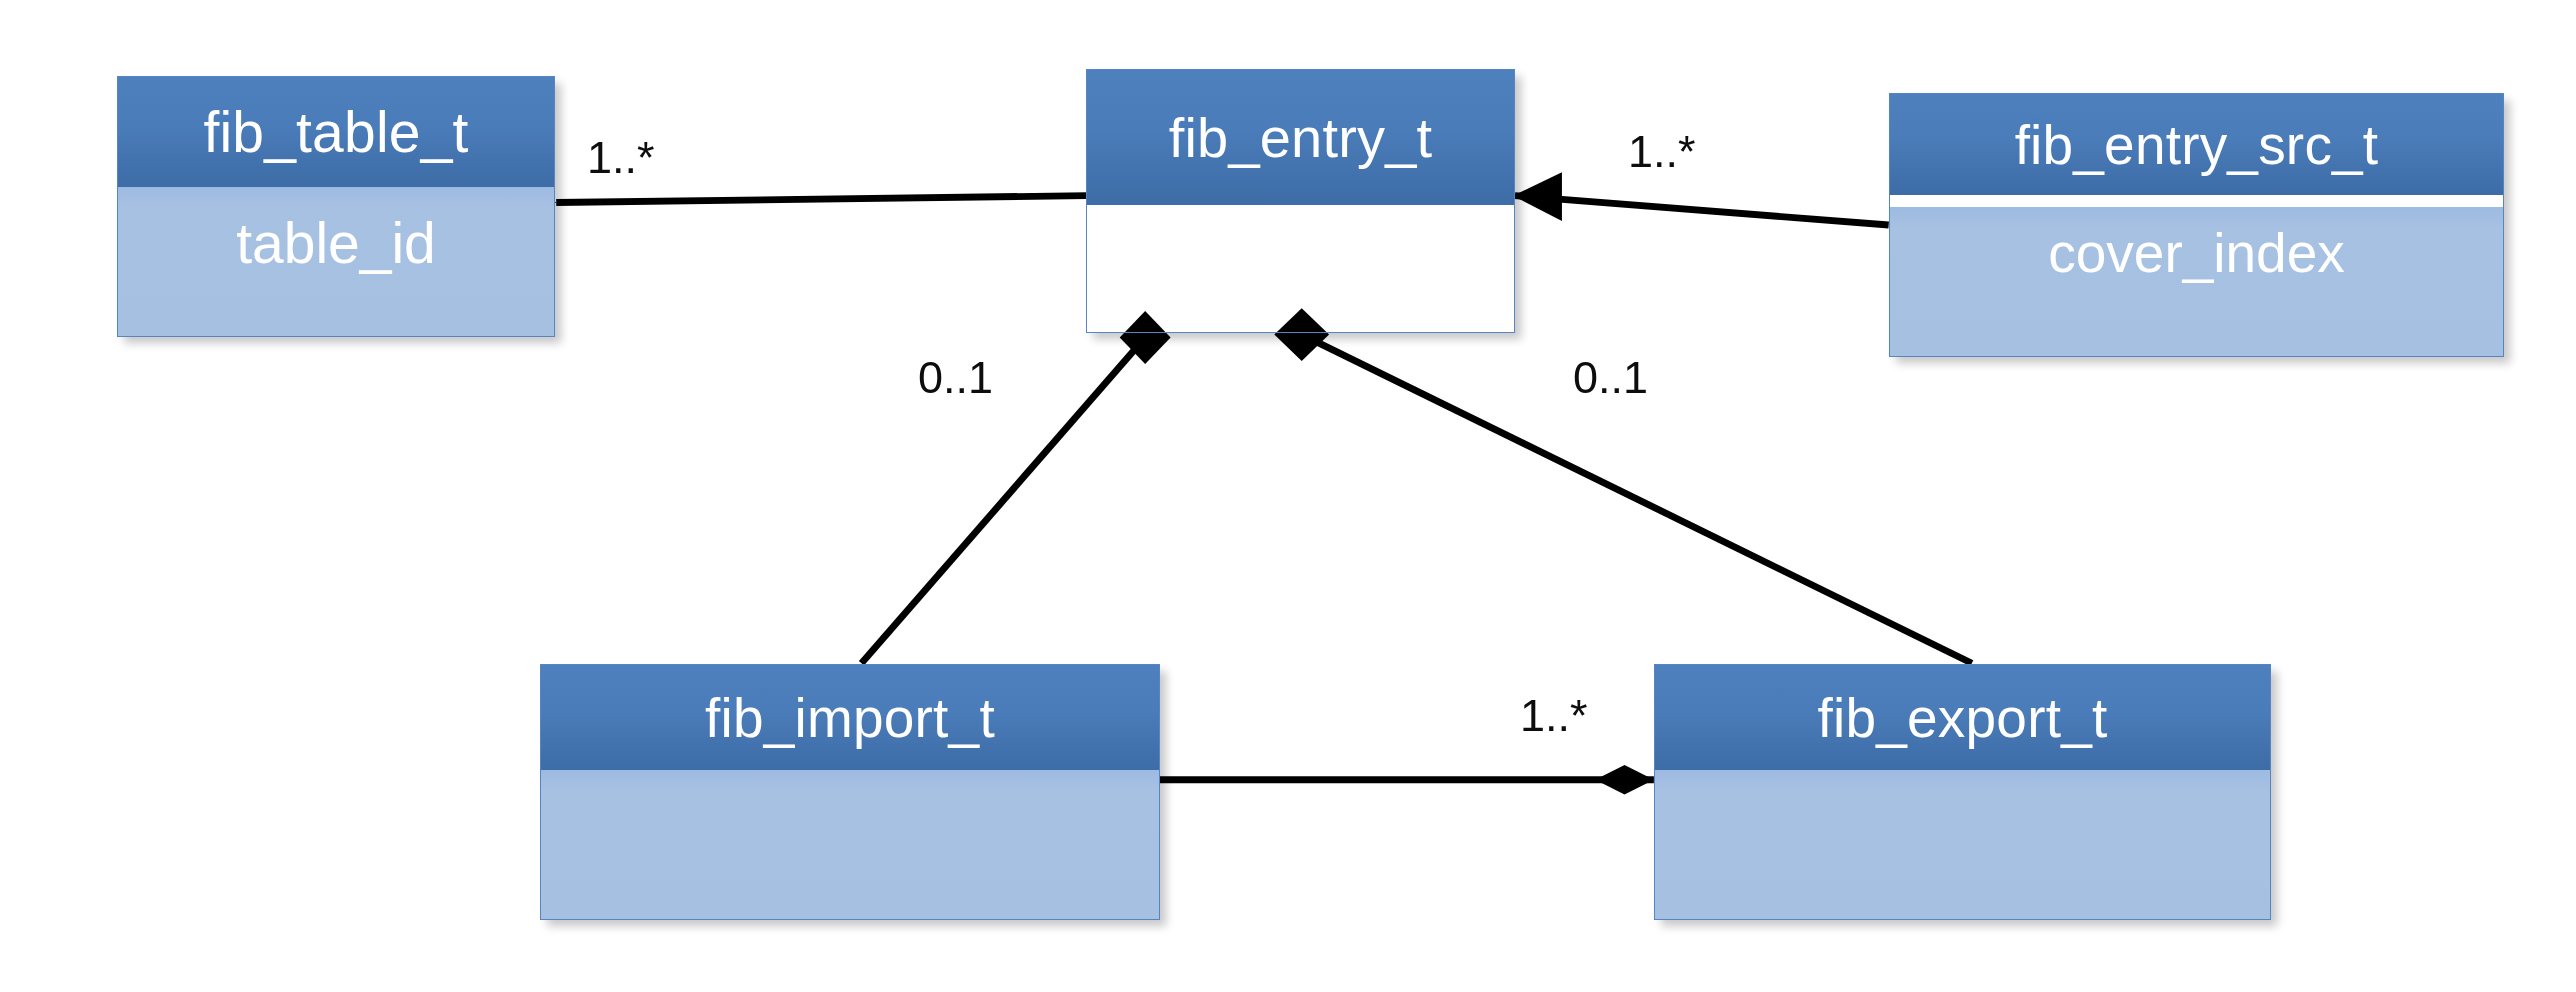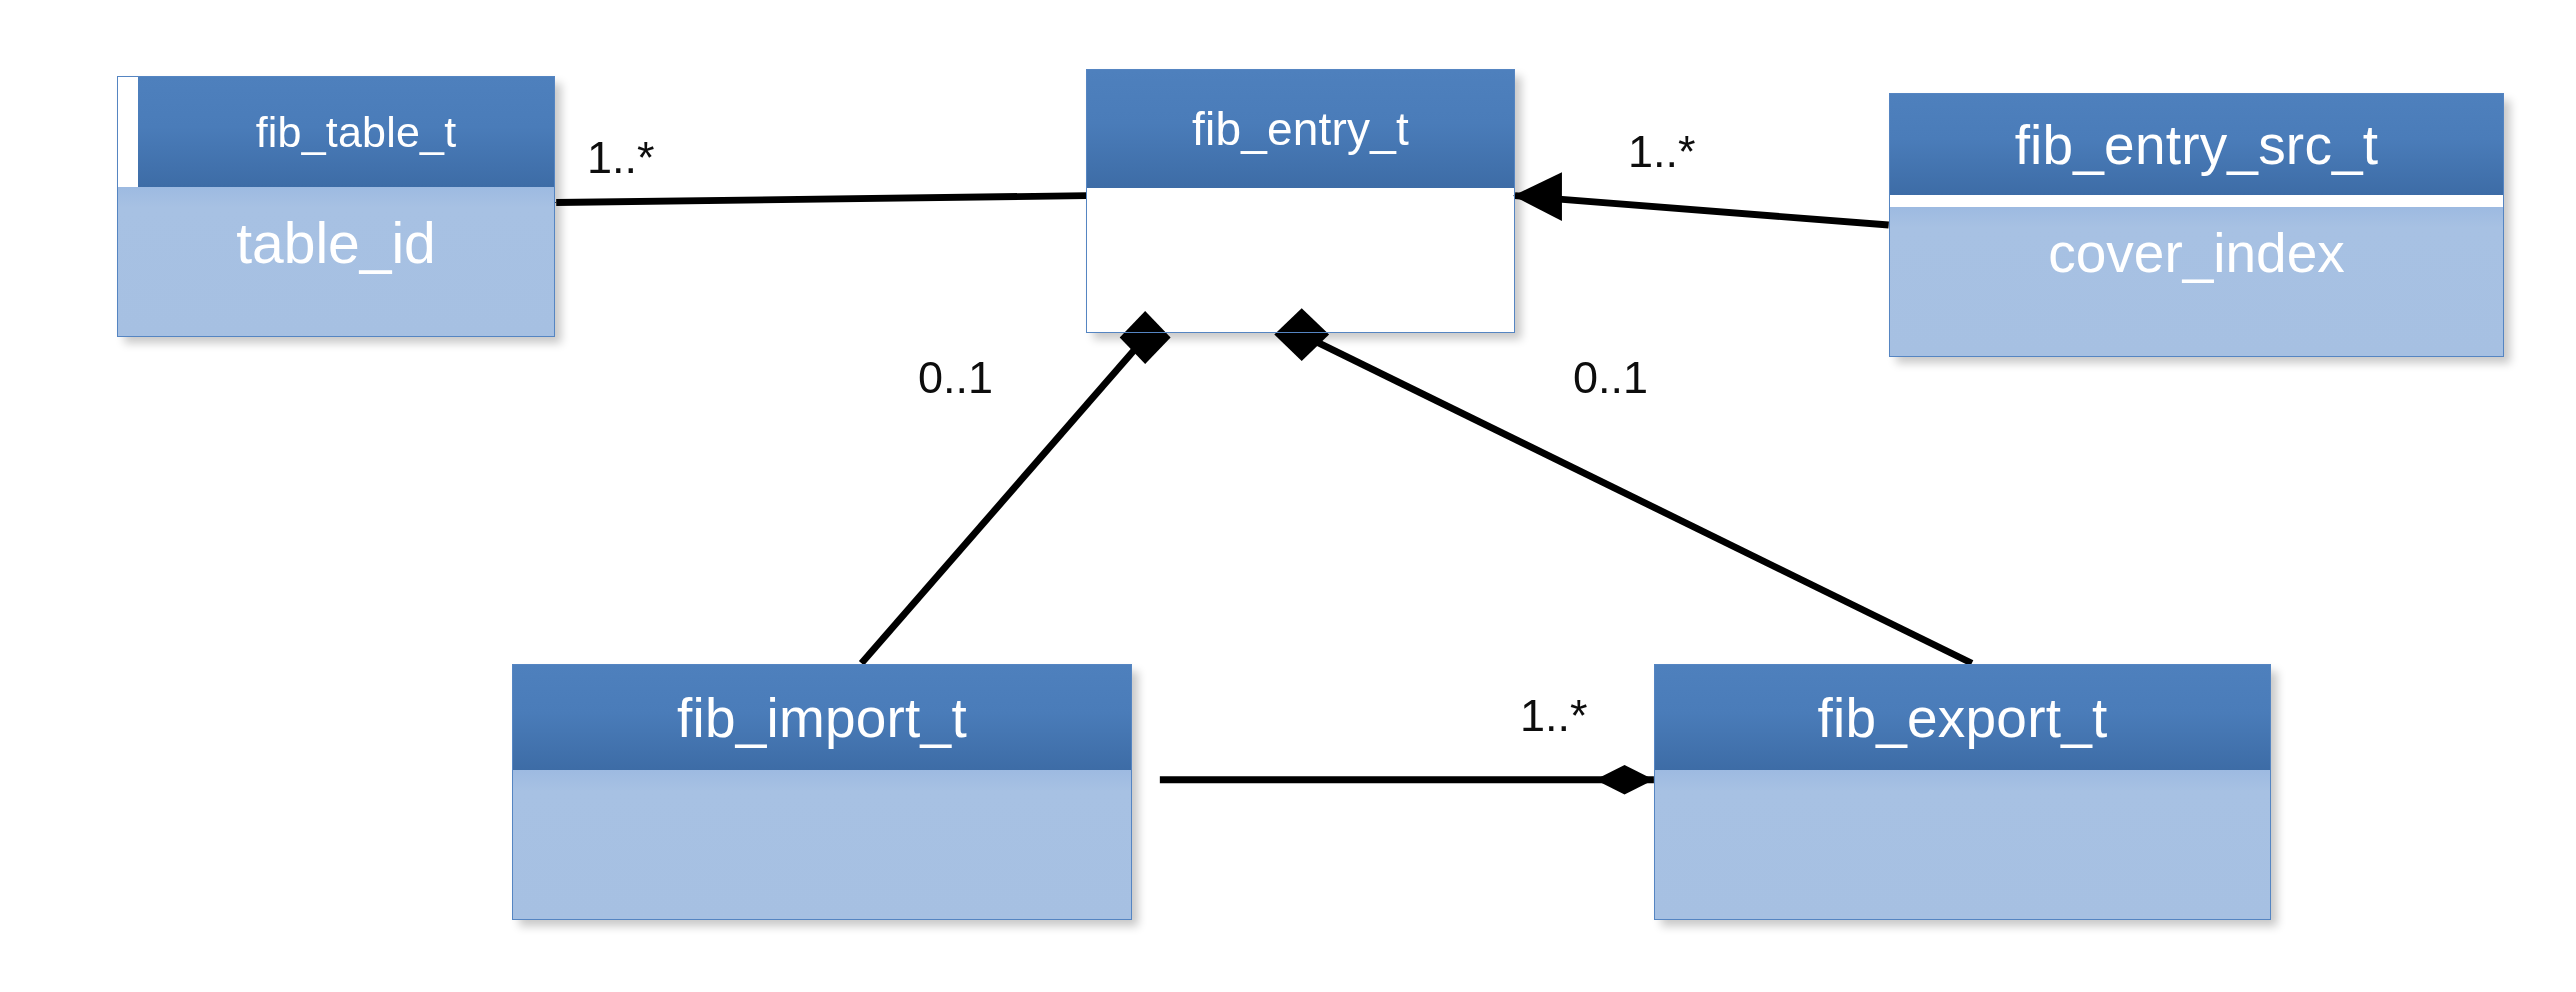--- a/index.html
+++ b/index.html
@@ -112,44 +112,44 @@
       <polygon points="1330,315 1358,342 1330,369 1302,342" fill="#000000"></polygon>
     </g>
 
     <g>
       <line x1="1185" y1="797" x2="1690" y2="797" stroke="#000000" stroke-width="7"></line>
       <polygon points="1690,797 1660,812 1630,797 1660,782" fill="#000000"></polygon>
     </g>
   </svg>
 
   <div class="uml-class" style="left:117px; top:76px; width:438px; height:261px;">
-    <div class="uml-header" style="height:110px; font-size:43px;margin-left:20px;">
+    <div class="uml-header" style="height:110px; font-size:57px;">
       <span>fib_table_t</span>
     </div>
     <div class="uml-body" style="font-size:57px; padding-top:23px;">
       <span class="uml-body-text">table_id</span>
     </div>
   </div>
 
   <div class="uml-class" style="left:1086px; top:69px; width:429px; height:264px;">
-    <div class="uml-header" style="height:118px; font-size:46px;">
+    <div class="uml-header" style="height:135px; font-size:56px;">
       <span>fib_entry_t</span>
     </div>
   </div>
 
   <div class="uml-class" style="left:1889px; top:93px; width:615px; height:264px;align-items:flex-end;">
     <div class="uml-header" style="height:101px; font-size:55px;">
       <span>fib_entry_src_t</span>
     </div>
     <div class="uml-body" style="font-size:55px; padding-top:13.7px;margin-top:12px;">
       <span class="uml-body-text">cover_index</span>
     </div>
   </div>
 
-  <div class="uml-class" style="left:512px; top:664px; width:620px; height:256px;">
+  <div class="uml-class" style="left:540px; top:664px; width:620px; height:256px;">
     <div class="uml-header" style="height:105px; font-size:55px;">
       <span>fib_import_t</span>
     </div>
     <div class="uml-body" style="font-size:55px; padding-top:13.7px;">
       <span class="uml-body-text"></span>
     </div>
   </div>
 
   <div class="uml-class" style="left:1654px; top:664px; width:617px; height:256px;justify-content:flex-end;">
     <div class="uml-header" style="height:105px; font-size:55px;">

